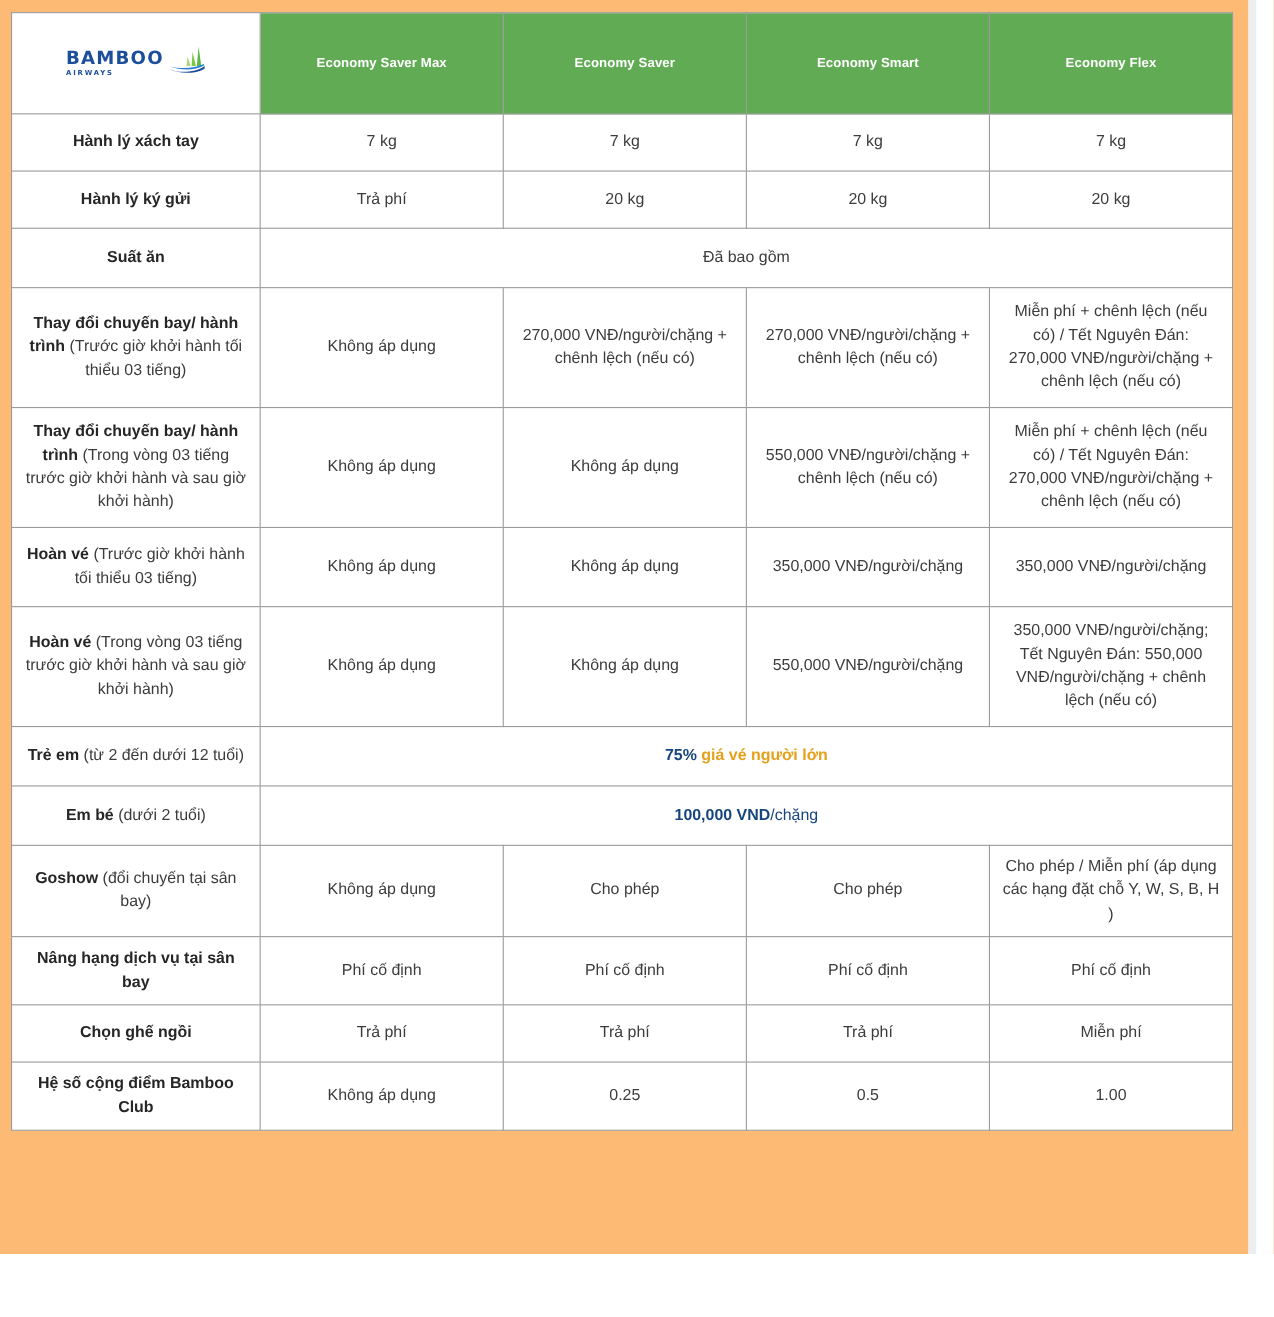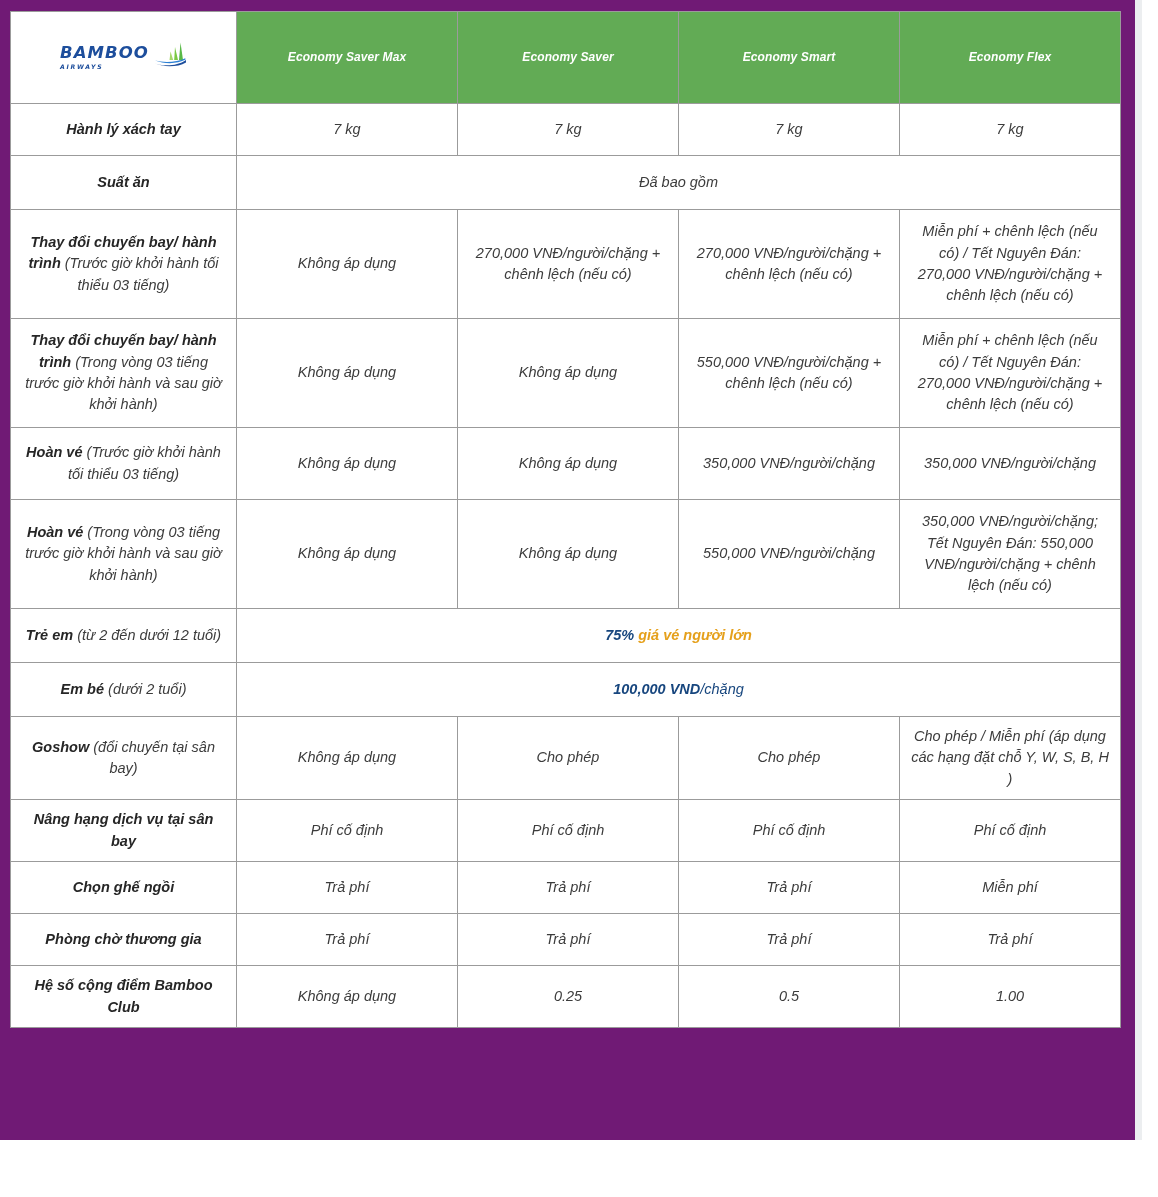--- a/index.html
+++ b/index.html
@@ -7,23 +7,22 @@
   html, body {
     margin: 0;
     padding: 0;
     background: #ffffff;
     font-family: "Liberation Sans", sans-serif;
   }
   .page {
     position: relative;
     width: 1158px;
     height: 1140px;
-    background: #701a75;
+    background: #fdba74;
     overflow: hidden;
-    font-style: italic;
   }
   .right-rail {
     position: absolute;
     top: 0;
     right: 0;
     width: 23px;
     height: 1197px;
     background: #ffffff;
     border-left: 7px solid #eceef0;
   }
@@ -163,20 +162,29 @@
         <tr class="r-short">
           <td class="feature">
             <b>Hành lý xách tay</b>
           </td>
           <td>7 kg</td>
           <td>7 kg</td>
           <td>7 kg</td>
           <td>7 kg</td>
         </tr>
 
+        <tr class="r-short">
+          <td class="feature">
+            <b>Hành lý ký gửi</b>
+          </td>
+          <td>Trả phí</td>
+          <td>20 kg</td>
+          <td>20 kg</td>
+          <td>20 kg</td>
+        </tr>
 
         <tr class="r-meal">
           <td class="feature">
             <b>Suất ăn</b>
           </td>
           <td class="merged" colspan="4">Đã bao gồm</td>
         </tr>
 
         <tr class="r-tall">
           <td class="feature">
@@ -267,29 +275,20 @@
         <tr class="r-line">
           <td class="feature">
             <b>Chọn ghế ngồi</b>
           </td>
           <td>Trả phí</td>
           <td>Trả phí</td>
           <td>Trả phí</td>
           <td class="strong">Miễn phí</td>
         </tr>
 
-        <tr class="r-line">
-          <td class="feature">
-            <b>Phòng chờ thương gia</b>
-          </td>
-          <td>Trả phí</td>
-          <td>Trả phí</td>
-          <td>Trả phí</td>
-          <td>Trả phí</td>
-        </tr>
 
 
         <tr class="r-line">
           <td class="feature">
             <b>Hệ số cộng điểm Bamboo Club</b>
           </td>
           <td>Không áp dụng</td>
           <td>0.25</td>
           <td>0.5</td>
           <td>1.00</td>

